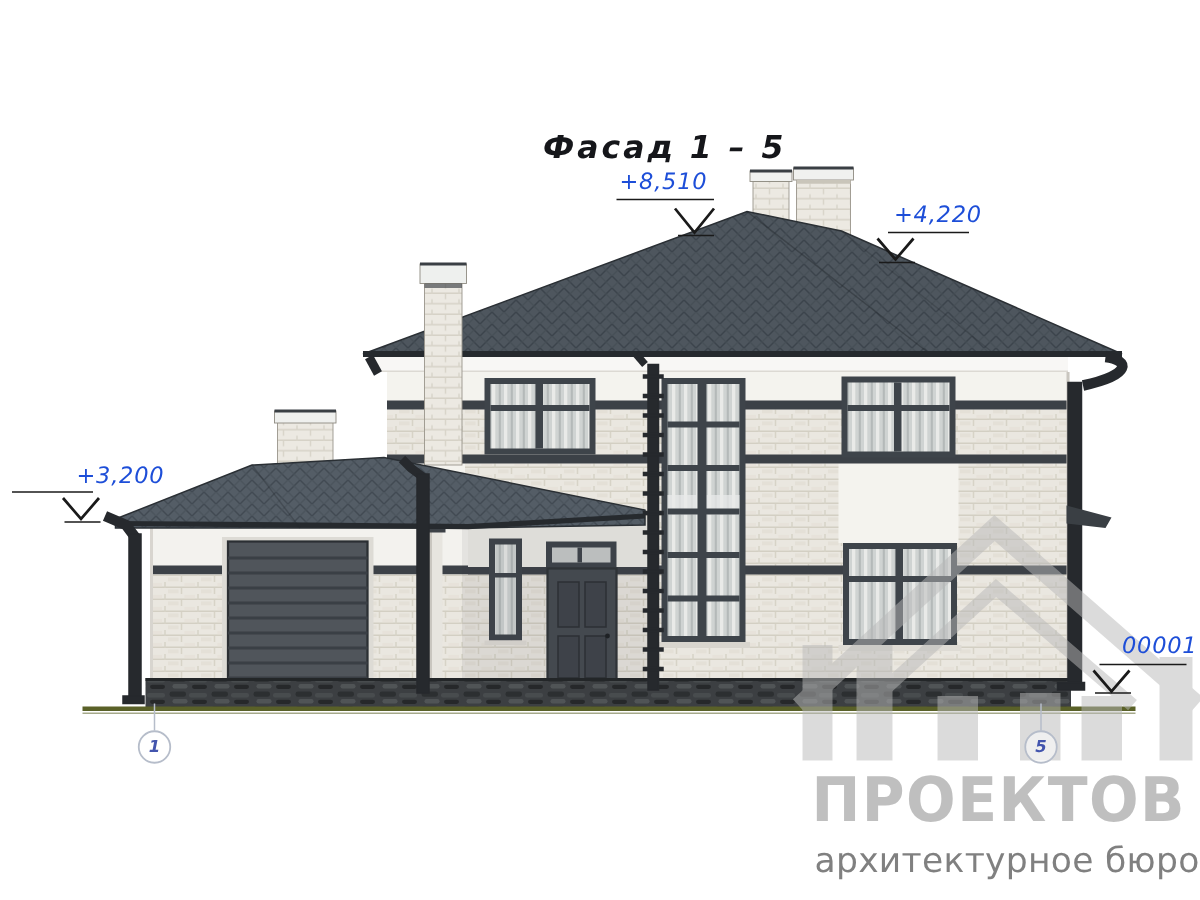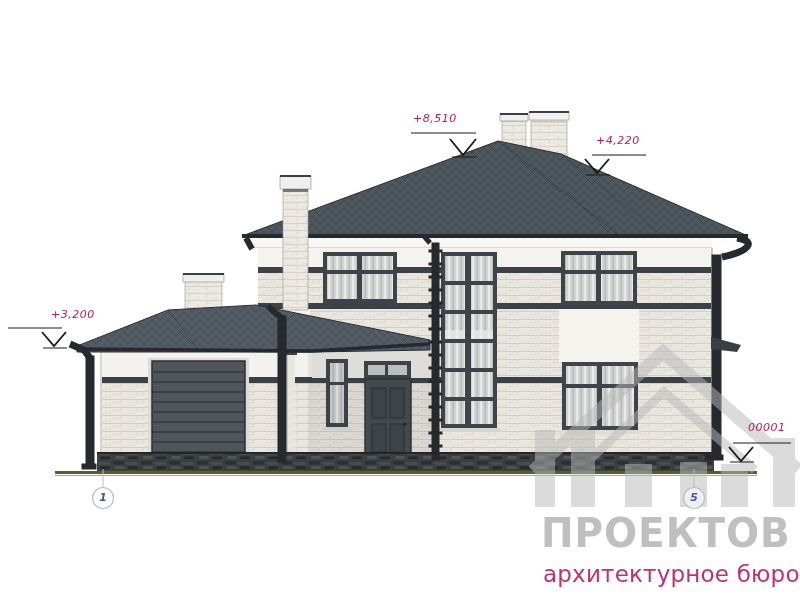--- a/index.html
+++ b/index.html
@@ -2,35 +2,35 @@
 <html><head>
 <meta charset="utf-8">
 <style>
   html,body{margin:0;padding:0;}
   body{width:800px;height:600px;background:#ffffff;overflow:hidden;
        font-family:"DejaVu Sans", sans-serif;}
   .canvas{position:relative;width:800px;height:600px;background:#fff;}
   svg{position:absolute;left:0;top:0;}
   .drawing-title{position:absolute;left:362px;top:86px;font-style:italic;font-weight:600;
        font-size:21px;letter-spacing:2px;color:#15161a;}
-  .elev{position:absolute;font-style:italic;font-weight:500;font-size:11px;
-       letter-spacing:.5px;color:#be185d;white-space:nowrap;}
+  .elev{position:absolute;font-style:italic;font-weight:500;font-size:15px;
+       letter-spacing:.5px;color:#1d4ed8;white-space:nowrap;}
   #m8510{left:413px;top:112px;}
   #m7850{left:596px;top:134px;}
   #m3200{left:11px;top:308px;margin-left:40px;}
   #m0000{left:748px;top:421px;}
   .axis-num{position:absolute;width:22px;text-align:center;font-style:italic;font-weight:bold;
        font-size:11px;color:#4355ae;}
   #ax1{left:92px;top:491px;}
   #ax5{left:683px;top:491px;}
   .wm-brand{position:absolute;left:541px;top:509px;width:256px;font-weight:bold;
        font-size:41px;color:#b5b5b5;letter-spacing:1px;opacity:.85;
        transform:scaleX(.95);transform-origin:left top;white-space:nowrap;}
   .wm-tag{position:absolute;left:543px;top:561px;width:250px;font-size:23px;
-       color:#be185d;opacity:.9;white-space:nowrap;letter-spacing:.2px;}
+       color:#737373;opacity:.9;white-space:nowrap;letter-spacing:.2px;}
 </style>
 </head>
 <body>
 
 <div class="canvas">
 
   <svg width="800" height="600" viewBox="0 0 800 600">
     <defs>
       <pattern id="pBrick" width="22" height="8" patternUnits="userSpaceOnUse">
         <rect width="22" height="8" fill="#eae7e0"></rect>
@@ -284,19 +284,20 @@
       <line x1="730" y1="462" x2="754" y2="462" stroke-width="1"></line>
     </g>
     <g stroke="#b6bdca" fill="rgba(255,255,255,.55)">
       <line x1="103" y1="469" x2="103" y2="487" stroke-width="1"></line>
       <circle cx="103" cy="498" r="10.5" stroke-width="1.2"></circle>
       <line x1="694" y1="469" x2="694" y2="487" stroke-width="1"></line>
       <circle cx="694" cy="498" r="10.5" stroke-width="1.2"></circle>
     </g>
   </svg>
 
+  <span class="drawing-title">Фасад 1 – 5</span>
   <span class="elev" id="m8510">+8,510</span>
   <span class="elev" id="m7850">+4,220</span>
   <span class="elev" id="m3200">+3,200</span>
   <span class="elev" id="m0000">00001</span>
   <span class="axis-num" id="ax1">1</span>
   <span class="axis-num" id="ax5">5</span>
 </div>
 
 </body></html>

